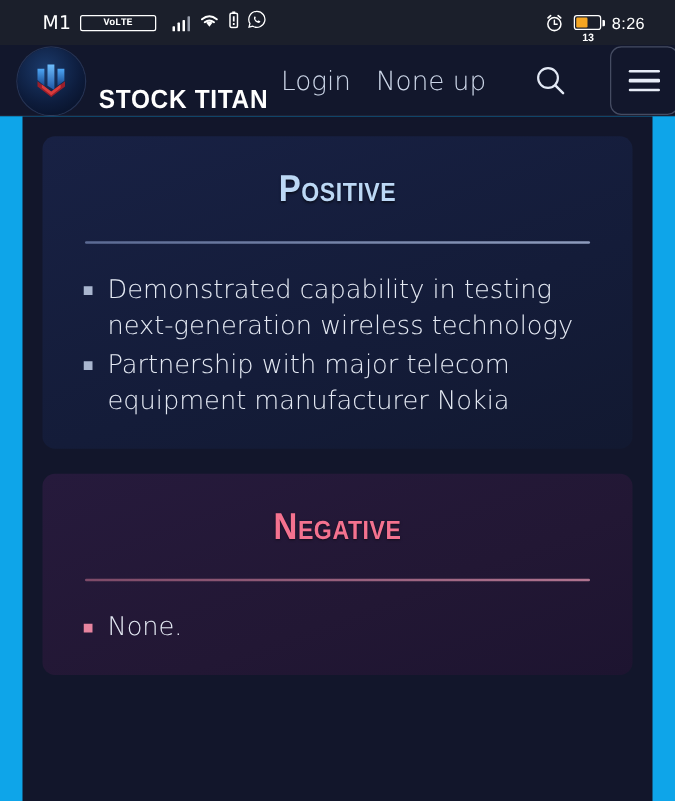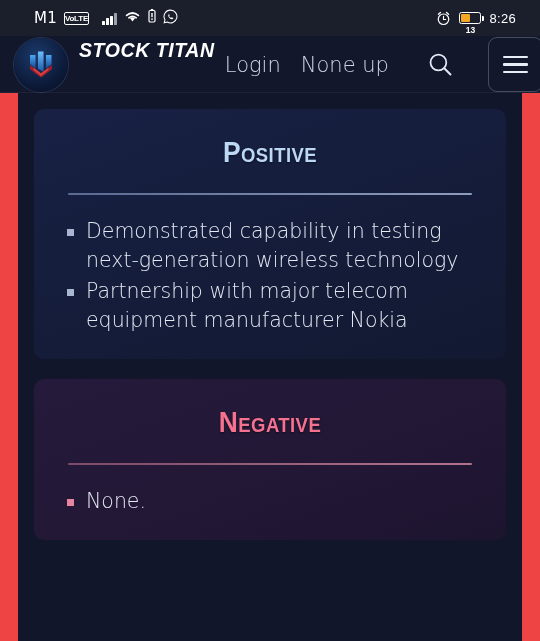--- a/index.html
+++ b/index.html
@@ -18,22 +18,22 @@
     display:flex; align-items:center;
     padding:0 14px;
     color:#ffffff;
   }
   .sb-left{ display:flex; align-items:center; gap:7px; margin-left:20px;}
   .sb-right{ display:flex; align-items:center; gap:8px; margin-left:auto; margin-right:10px;}
   .carrier{ font-size:15px; letter-spacing:.2px; font-family:"DejaVu Sans", sans-serif;}
   .volte{
     border:1.5px solid #fff; border-radius:2px;
     font-size:8px; font-weight:bold; line-height:9px;
-    padding:1px 0; letter-spacing:-.2px;
-    font-family:Liberation Sans, sans-serif;
+    padding:1px 18px; letter-spacing:-.2px;
+    font-family:Liberation Mono, monospace;
   }
   .sig{ display:flex; align-items:flex-end; gap:1.5px; height:13px; margin-left:6px;}
   .sig i{ display:block; width:2.5px; background:#fff; border-radius:.5px;}
   .sig i:nth-child(1){height:4px;}
   .sig i:nth-child(2){height:6.5px;}
   .sig i:nth-child(3){height:9px;}
   .sig i:nth-child(4){height:12px; background:#9aa0ad;}
   .clock-ico{ width:15px; height:15px; }
   .batt{
     width:22px; height:12px; border:1.5px solid #fff; border-radius:2.5px;
@@ -55,21 +55,21 @@
     height:57px;
     background:#12172c;
     display:flex; align-items:center;
     padding:0 16px 0 14px;
     position:relative;
   }
   .header:after{
     content:""; position:absolute; left:0; right:0; bottom:0; height:1px;
     background:rgba(255,255,255,.05);
   }
-  .brand{ display:flex; align-items:flex-start; gap:11px;font-style:italic; }
+  .brand{ display:flex; align-items:flex-end; gap:11px; }
   .logo{
     width:54px; height:54px; border-radius:50%;
     background:radial-gradient(circle at 42% 32%, #1b3a6b 0%, #0d1c3c 58%, #060d20 100%);
     display:flex; align-items:center; justify-content:center;
     box-shadow:0 0 0 1px rgba(90,130,200,.25);
     flex:0 0 auto;
   }
   .brandname{
     color:#fff; font-size:21px; font-weight:bold;
     letter-spacing:.6px; white-space:nowrap;
@@ -89,21 +89,21 @@
     display:flex; align-items:center; justify-content:center;
     flex-direction:column; gap:5px;
     background:transparent;
   }
   .menubtn span{ display:block; width:25px; height:2.5px; background:#e8edf7; border-radius:1px;}
 
   
   .page{
     position:relative;
     height:548px;
-    background:#ef4444;
+    background:#0ea5e9;
     padding:0 18px;
     overflow:hidden;
   }
   .container{
     background:#12162b;
     min-height:548px;
     padding:16px;
   }
   .card{
     border-radius:10px;

